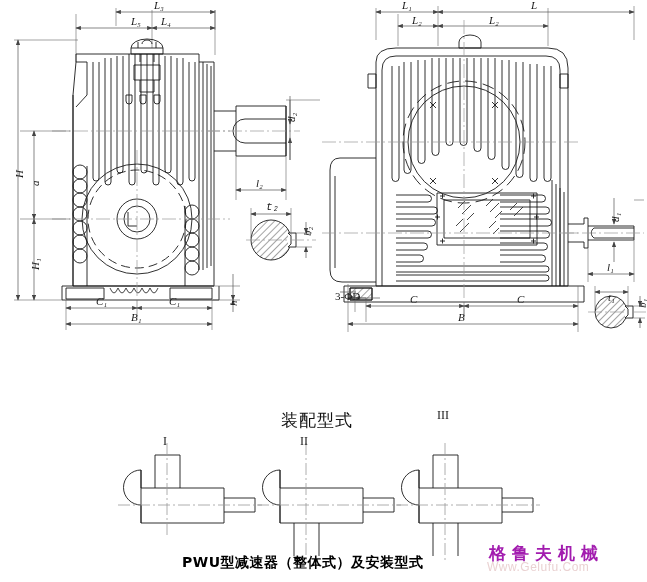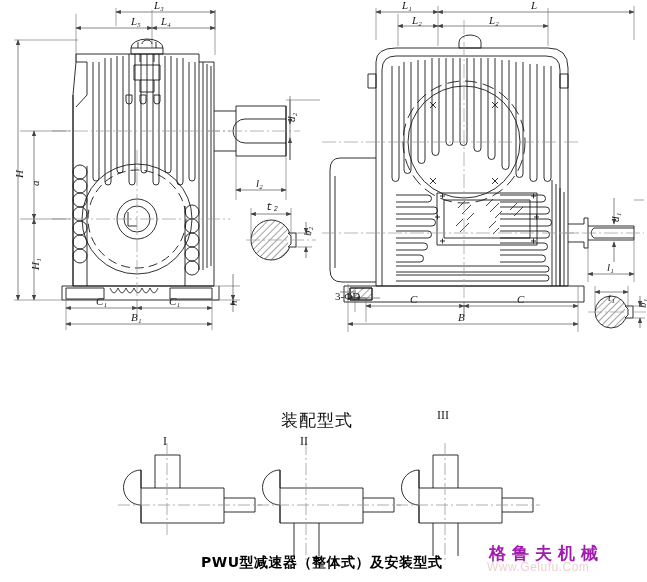--- a/index.html
+++ b/index.html
@@ -452,18 +452,18 @@
 <span class="dimlabel" style="left:607px;top:262px;">l₁</span>
 <span class="dimlabel" style="left:608px;top:292px;">t₁</span>
 <span class="dimlabel vert" style="left:637px;top:308px;">b₁</span>
 
 <span class="cnhead" style="left:281px;top:409px;">装配型式</span>
 
 <span class="romanlab" style="left:163px;top:434px;">I</span>
 <span class="romanlab" style="left:300px;top:434px;">II</span>
 <span class="romanlab" style="left:437px;top:408px;">III</span>
 
-<span class="caption" style="left:182px;top:554px;margin-left:19px;">PWU型减速器（整体式）及安装型式</span>
+<span class="caption" style="left:182px;top:554px;">PWU型减速器（整体式）及安装型式</span>
 
 <span class="wm-cn" style="left:489px;top:542px;">格鲁夫机械</span>
 <span class="wm-url" style="left:487px;top:560px;">Www.Gelufu.Com</span>
 
 </div>
 
 </body></html>

